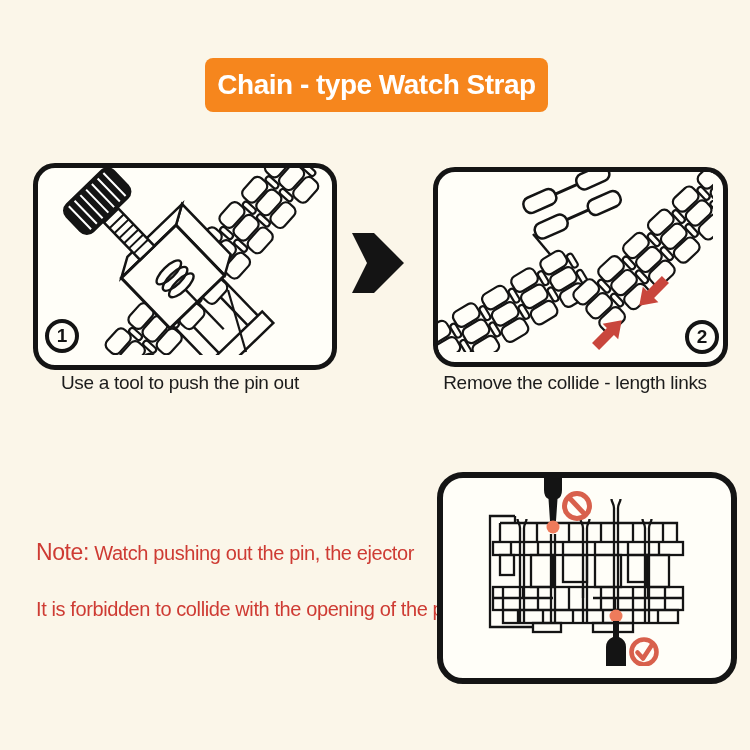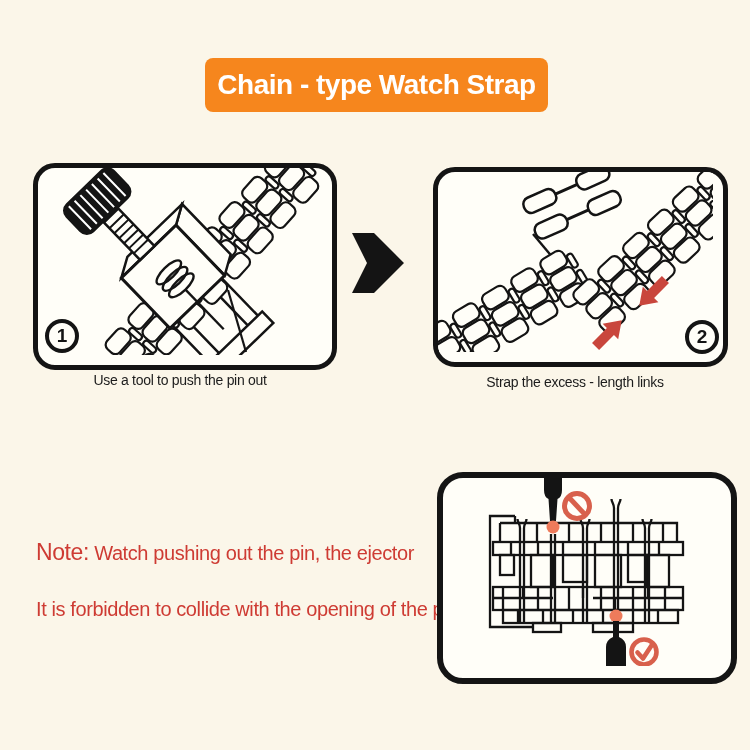--- a/index.html
+++ b/index.html
@@ -14,21 +14,21 @@
   .panel1{left:33px;top:163px;width:294px;height:197px}
   .panel2{left:433px;top:167px;width:285px;height:190px}
   .panel3{left:437px;top:472px;width:288px;height:200px;border-width:6px;border-radius:26px}
   .panel svg{position:absolute;left:0;top:0;display:block}
   .badge{position:absolute;width:26px;height:26px;border:4px solid var(--ink,#141414);
          border-radius:50%;background:var(--panel-bg,#FFFEF8);display:flex;align-items:center;
          justify-content:center;font-weight:bold;font-size:19px}
   .badge1{left:7px;bottom:12px}
   .badge2{right:4px;bottom:8px}
   .chevron{position:absolute;left:352px;top:233px;width:54px;height:60px}
-  .caption{position:absolute;color:#1c1c1c;font-size:14px;letter-spacing:-0.3px;text-align:center}
+  .caption{position:absolute;color:#1c1c1c;font-size:19px;letter-spacing:-0.3px;text-align:center}
   .caption1{left:33px;top:372px;width:294px}
   .caption2{left:425px;top:370px;width:300px;line-height:25px}
   .note{position:absolute;left:36px;top:538px;color:var(--note-red,#CE3B33);
         font-size:20px;line-height:28px;letter-spacing:-0.4px;white-space:nowrap}
   .note-label{font-weight:normal;font-size:23px}
   
   .paper{fill:var(--panel-bg,#FFFEF8);stroke:var(--ink,#141414)}
   .inkline{stroke:var(--ink,#141414);fill:none}
   .inkfill{fill:var(--ink,#141414);stroke:none}
   .whiteline{stroke:#ffffff;fill:none}
@@ -202,21 +202,21 @@
       <path class="redfill" transform="translate(214,121) rotate(135)" d="M-19,-5 H2 V-11 L18,0 L2,11 V5 H-19 Z"></path>
       <path class="redfill" transform="translate(171,161) rotate(-45)" d="M-19,-5 H2 V-11 L18,0 L2,11 V5 H-19 Z"></path>
     </svg>
     <div class="badge badge2">
       <span>2</span>
     </div>
   </section>
 
   <div class="caption caption1">Use a tool to push the pin out</div>
   <div class="caption caption2">
-    <div>Strap the excess - length links</div>
+    <div>Remove the collide - length links</div>
   </div>
 
   <div class="note">
     <span class="note-label">Note:</span>
     <span>Watch pushing out the pin, the ejector</span><br>
     <br>
     <span>It is forbidden to collide with the opening of the pin.</span>
   </div>
 
   <section class="panel panel3">

